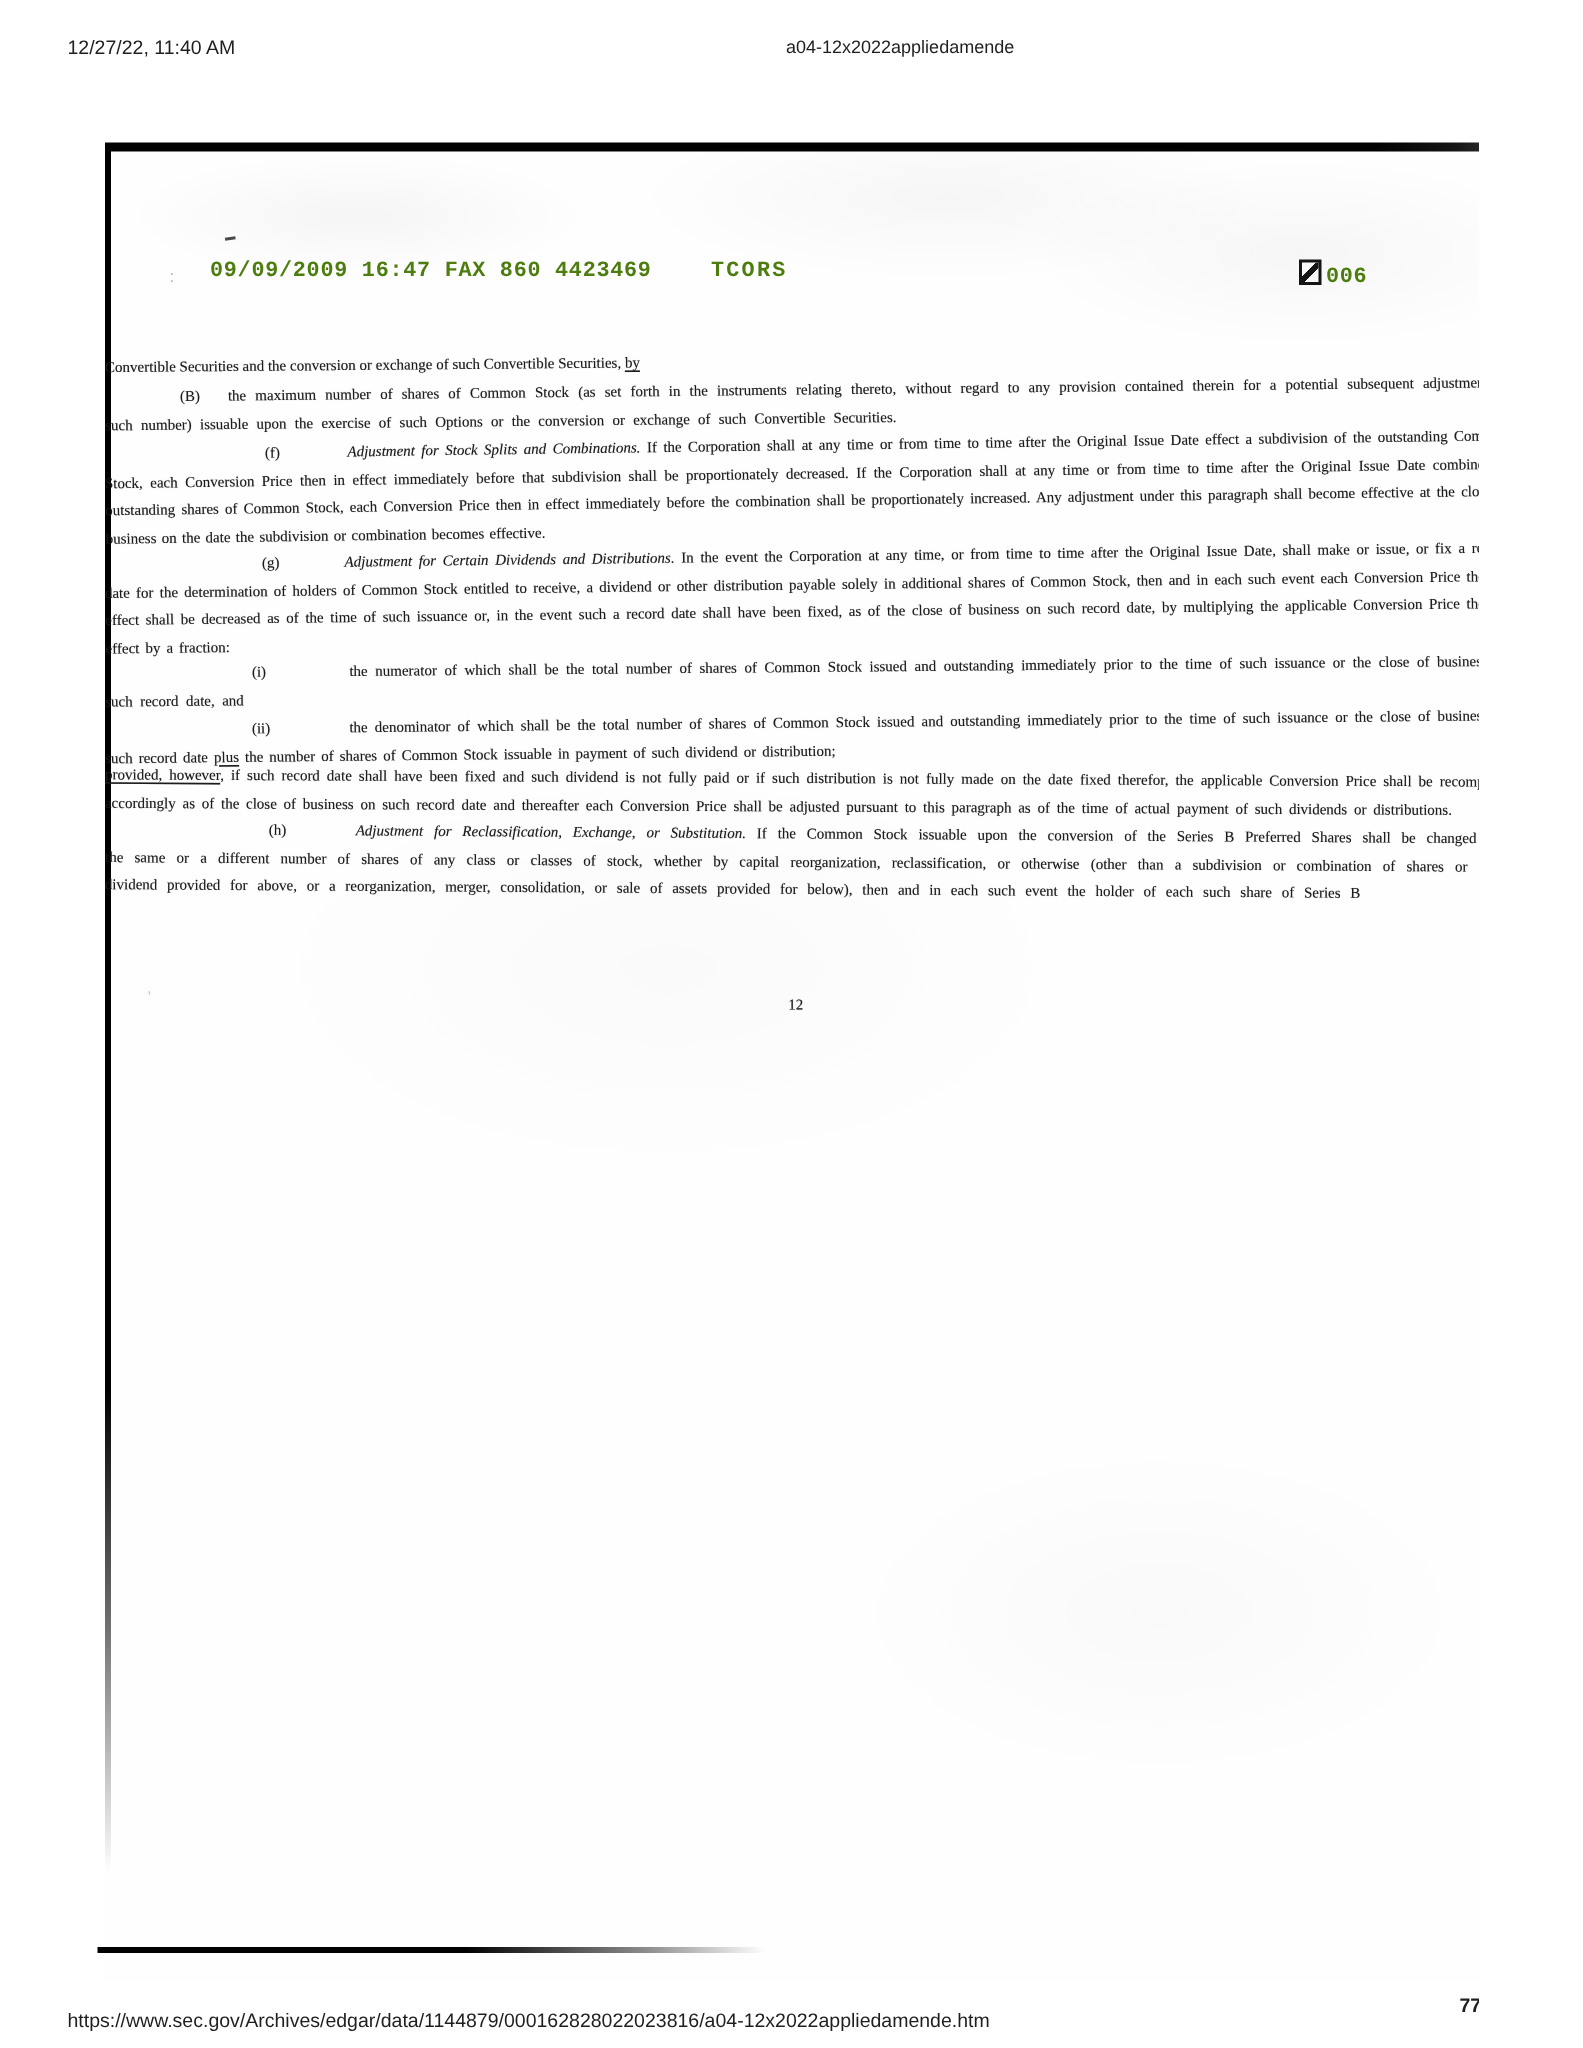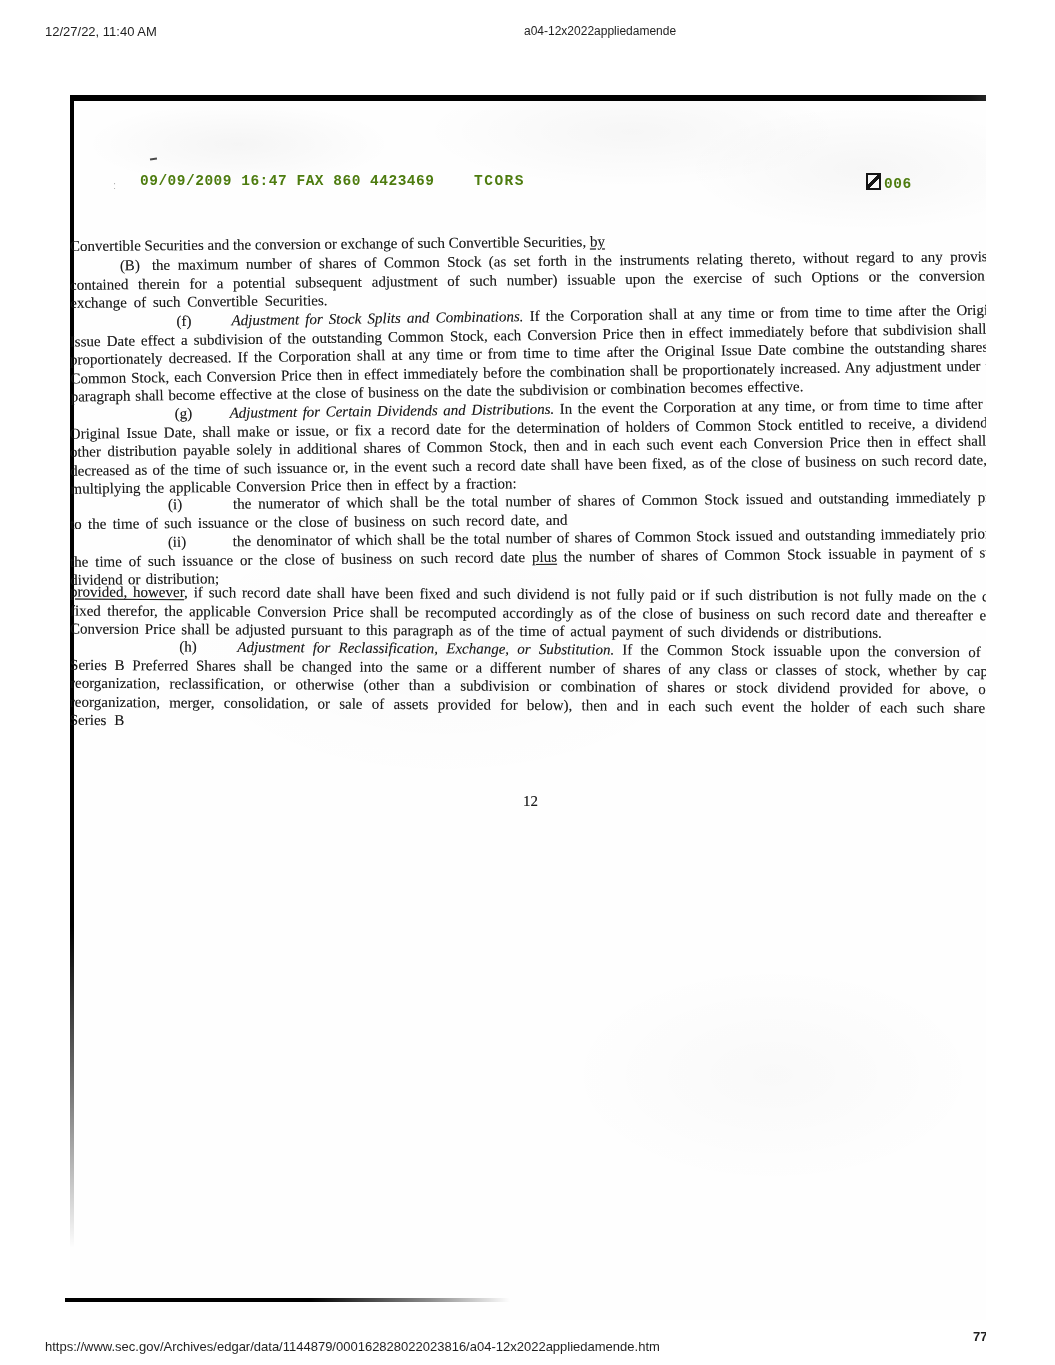--- a/index.html
+++ b/index.html
@@ -41,21 +41,21 @@
             vertical-align:-2px;margin-right:3px;
             background:linear-gradient(135deg,transparent 40%,#151515 40%,#151515 60%,transparent 60%);}
 
   
   .dash{position:absolute;left:80px;top:63px;width:7px;height:2px;background:#4a4a4a;transform:rotate(-8deg);}
   .speck1{position:absolute;left:43px;top:84px;width:3px;height:8px;color:#777;font-size:11px;opacity:.55;}
   .speck2{position:absolute;left:28px;top:558px;width:6px;height:6px;color:#8a8a8a;font-size:11px;opacity:.5;}
 
   
   .doc-body{position:absolute;left:0;top:138px;width:937px;
-            font-family:"Liberation Serif",serif;font-size:15px;line-height:18.5px;
+            font-family:"Liberation Serif",serif;font-size:10px;line-height:18.5px;
             color:#1c1c1c;text-shadow:0 0 .6px rgba(10,10,10,.45);}
   .doc-body p{margin:0;text-align:justify;}
   .it{font-style:italic;}
   .un{text-decoration:underline;text-underline-offset:2px;}
   .label{display:inline-block;text-indent:0;}
 
   .p-cont{margin:0 102px 0 292px;transform:rotate(-0.5deg);}
   .p-b   {margin:22px 117px 0 288px;text-indent:50px;word-spacing:3px;transform:rotate(-0.6deg);}
   .p-f   {margin:16px 106px 0 130px;text-indent:107px;word-spacing:1px;transform:rotate(-0.8deg);}
   .p-g   {margin:25px 110px 0 130px;text-indent:105px;word-spacing:1.5px;transform:rotate(-0.7deg);}

